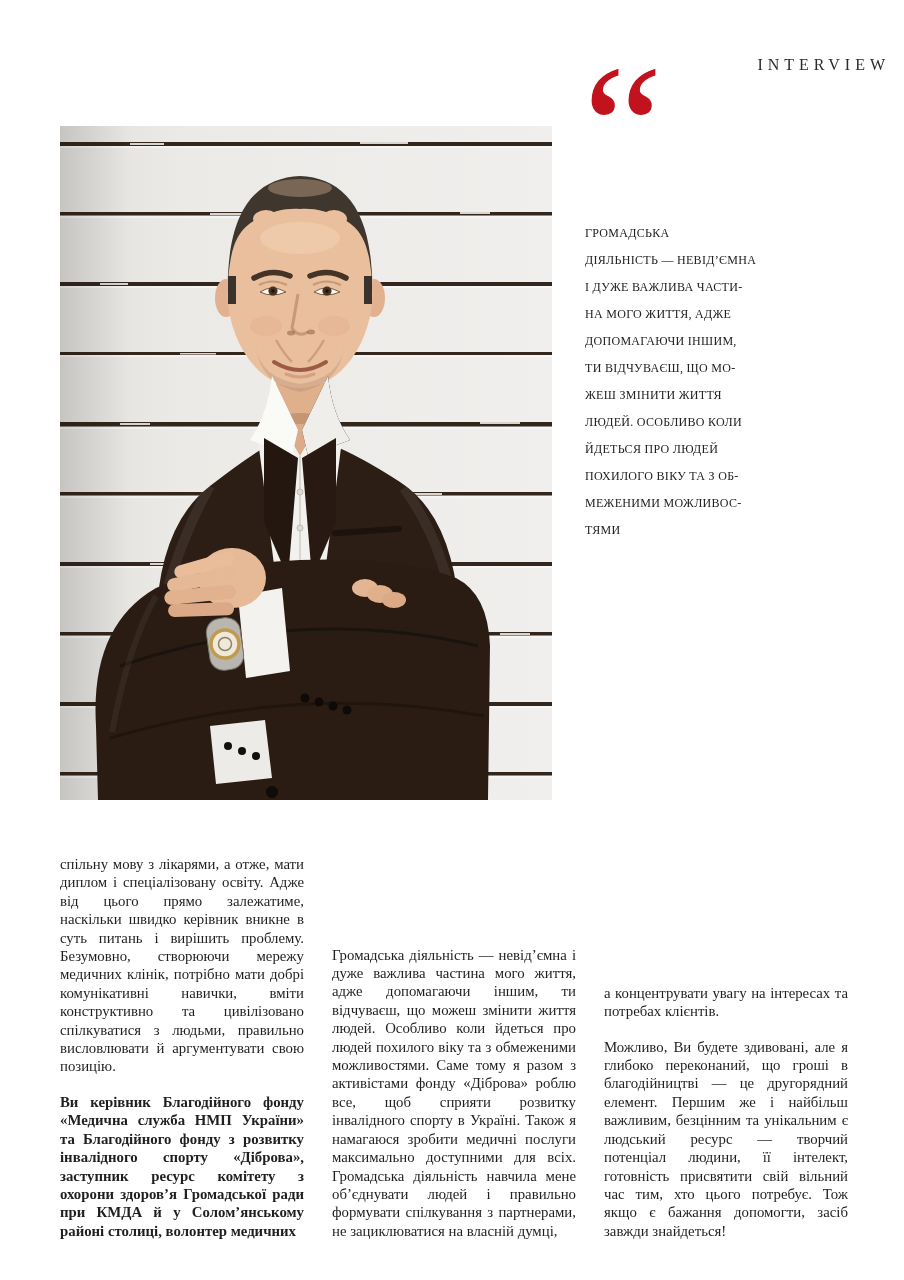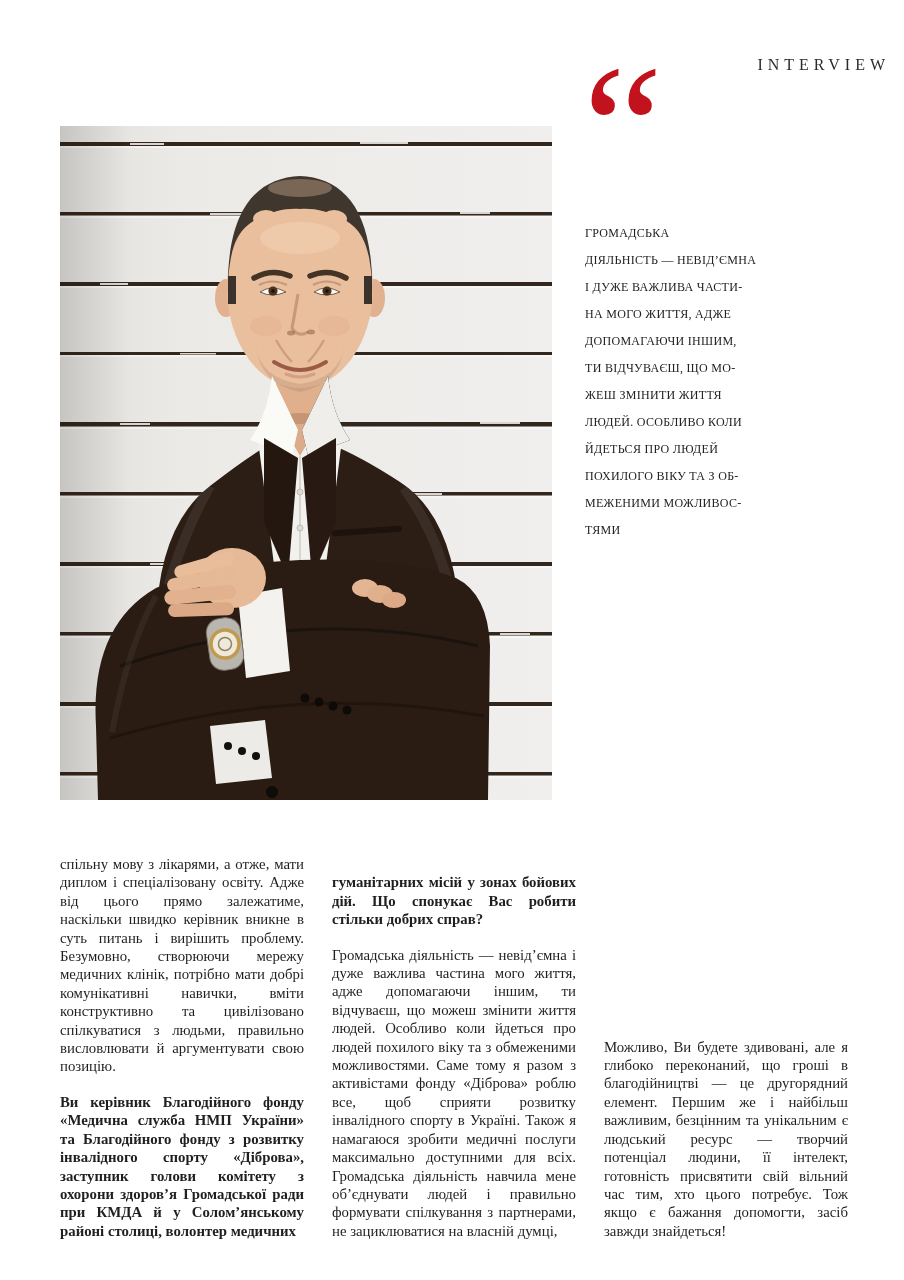--- a/index.html
+++ b/index.html
@@ -246,25 +246,25 @@
 ЛЮДЕЙ. ОСОБЛИВО КОЛИ
 ЙДЕТЬСЯ ПРО ЛЮДЕЙ
 ПОХИЛОГО ВІКУ ТА З ОБ-
 МЕЖЕНИМИ МОЖЛИВОС-
 ТЯМИ</div>
   </aside>
 
   <main class="columns">
     <div class="col">
       <p class="para">спільну мову з лікарями, а отже, мати диплом і спеціалізовану освіту. Адже від цього прямо залежатиме, наскільки швидко керівник вникне в суть питань і вирішить проблему. Безумовно, створюючи мережу медичних клінік, потрібно мати добрі комунікативні навички, вміти конструктивно та цивілізовано спілкуватися з людьми, правильно висловлювати й аргументувати свою позицію.</p>
-      <p class="para bold">Ви керівник Благодійного фонду «Медична служба НМП України» та Благодійного фонду з розвитку інвалідного спорту «Діброва», заступник голови комітету з охорони здоров’я Громадської ради при КМДА й у Солом’янському районі столиці, волонтер медичних</p>
+      <p class="para bold">Ви керівник Благодійного фонду «Медична служба НМП України» та Благодійного фонду з розвитку інвалідного спорту «Діброва», заступник ресурс комітету з охорони здоров’я Громадської ради при КМДА й у Солом’янському районі столиці, волонтер медичних</p>
     </div>
     <div class="col">
-      <p class="para bold">гуманітарних місій у зонах бойових дій. Що спонукає Вас робити стільки добрих справ?</p>
       <p class="para">Громадська діяльність — невід’ємна і дуже важлива частина мого життя, адже допомагаючи іншим, ти відчуваєш, що можеш змінити життя людей. Особливо коли йдеться про людей похилого віку та з обмеженими можливостями. Саме тому я разом з активістами фонду «Діброва» роблю все, щоб сприяти розвитку інвалідного спорту в Україні. Також я намагаюся зробити медичні послуги максимально доступними для всіх. Громадська діяльність навчила мене об’єднувати людей і правильно формувати спілкування з партнерами, не зациклюватися на власній думці,</p>
     </div>
     <div class="col">
+      <p class="para">а концентрувати увагу на інтересах та потребах клієнтів.</p>
       <p class="para">Можливо, Ви будете здивовані, але я глибоко переконаний, що гроші в благодійництві — це другорядний елемент. Першим же і найбільш важливим, безцінним та унікальним є людський ресурс — творчий потенціал людини, її інтелект, готовність присвятити свій вільний час тим, хто цього потребує. Тож якщо є бажання допомогти, засіб завжди знайдеться!</p>
     </div>
   </main>
 
 
 </div>
 
 </body></html>

